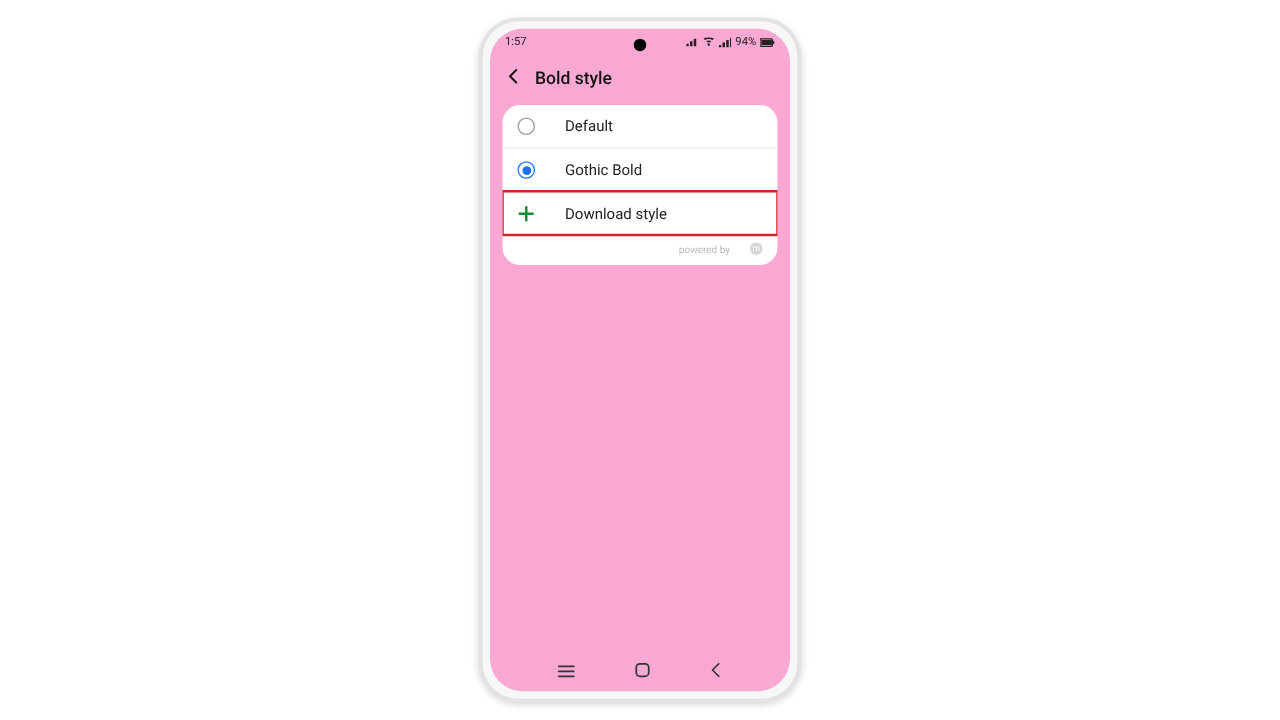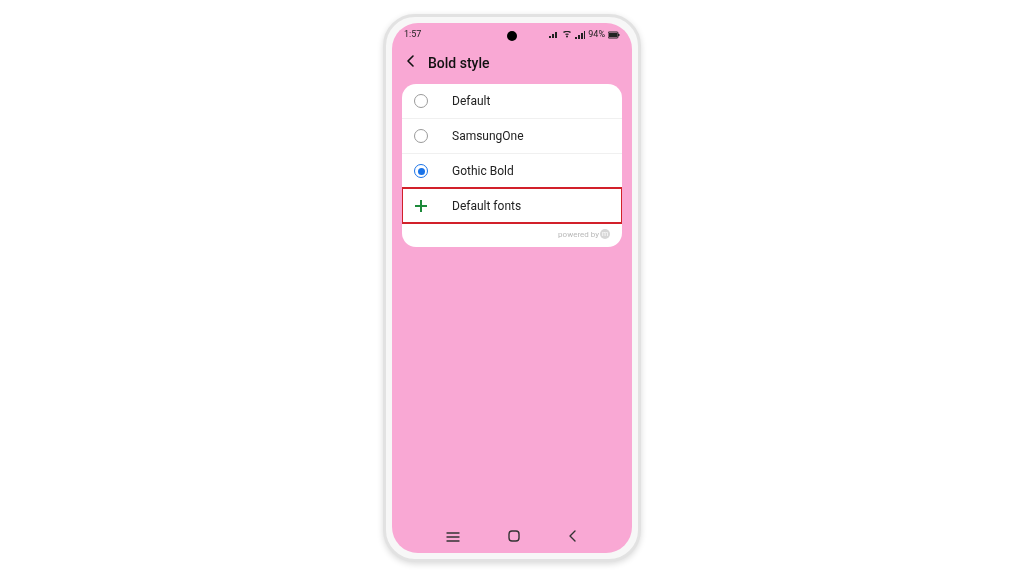--- a/index.html
+++ b/index.html
@@ -52,21 +52,21 @@
   
   .status-bar {
     height: 22px;
     display: flex;
     align-items: center;
     justify-content: space-between;
     padding: 0 12px;
     font-size: 9px;
     color: #222;
   }
-  .status-right { display: flex; align-items: flex-end; gap: 3px; }
+  .status-right { display: flex; align-items: center; gap: 3px; }
   .status-right svg { display: block; }
 
   
   .app-bar {
     display: flex;
     align-items: center;
     gap: 10px;
     padding: 8px 14px 12px 12px;
     color: #111;
   }
@@ -121,21 +121,21 @@
   .highlight { outline: 2px solid #d2202a; outline-offset: -1px; }
 
   .powered {
     text-align: right;
     font-size: 8px;
     color: #b8b8b8;
     padding: 6px 12px 8px 0;
     display: flex;
     justify-content: flex-end;
     align-items: center;
-    gap: 1px;
+    gap: 16px;
   }
   .powered .m {
     width: 10px; height: 10px; border-radius: 50%;
     background: #d6d6d6; color: #fff; font-size: 7px;
     display: inline-flex; align-items: center; justify-content: center;
   }
 
   
   .nav-bar {
     margin-top: auto;
@@ -188,33 +188,29 @@
         <span class="title">Bold style</span>
       </div>
 
       <div class="card">
 
         <div class="row">
           <span class="radio"></span>
           <span class="label">Default</span>
         </div>
 
-        <div class="row">
-          <span class="radio"></span>
-          <span class="label">SamsungOne</span>
-        </div>
 
         <div class="row selected">
           <span class="radio checked"></span>
           <span class="label">Gothic Bold</span>
         </div>
 
         <div class="row highlight">
           <span class="plus"></span>
-          <span class="label">Default fonts</span>
+          <span class="label">Download style</span>
         </div>
 
         <div class="powered">
           <span>powered by</span>
           <span class="m">m</span>
         </div>
       </div>
 
       <div class="nav-bar">
         <span>

